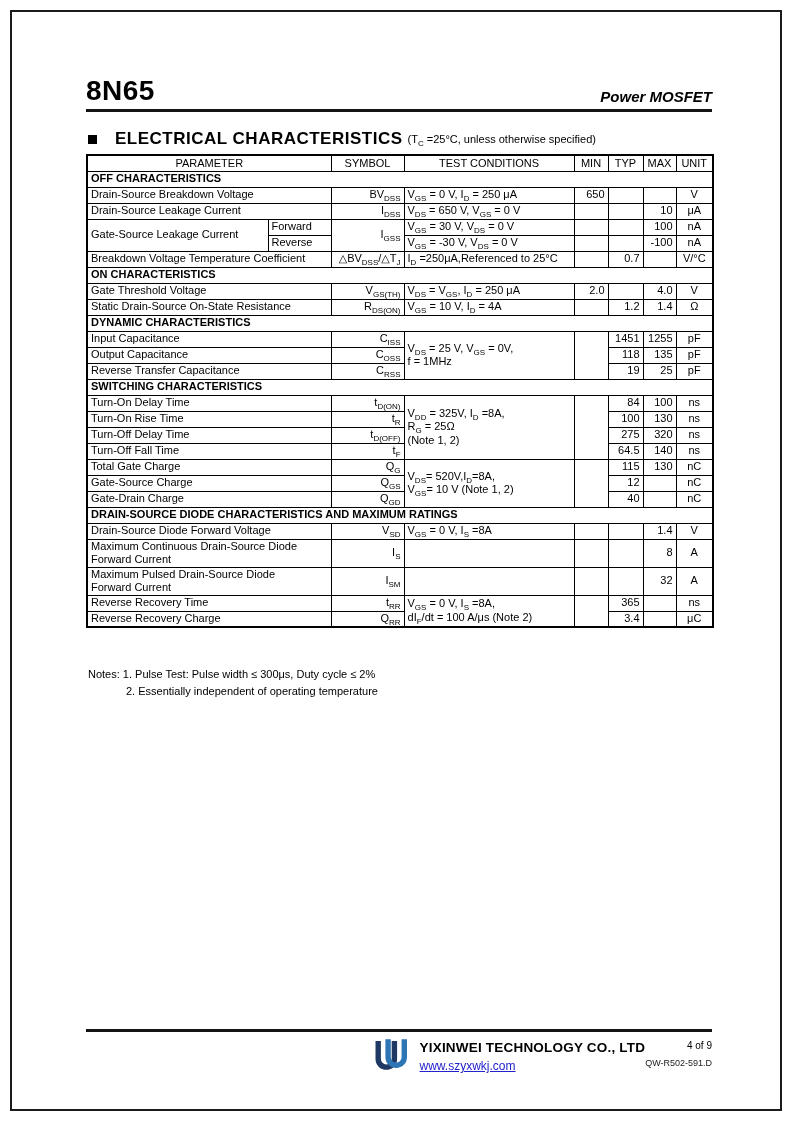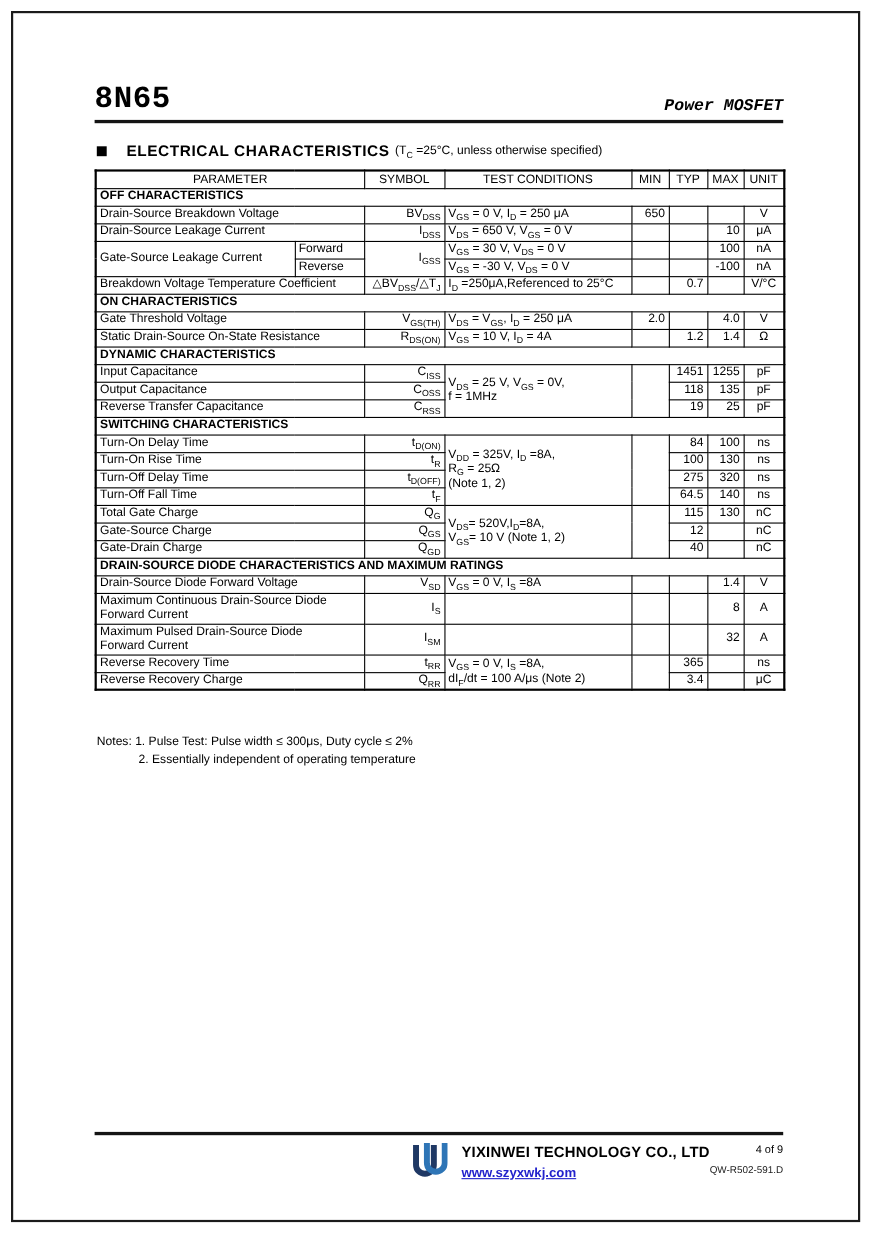--- a/index.html
+++ b/index.html
@@ -11,29 +11,29 @@
   .page-border{
     position:absolute;left:10px;top:10px;width:772px;height:1101px;
     border:2px solid #1b1b1b;box-sizing:border-box;pointer-events:none;
   }
   .content{position:absolute;left:86px;top:0;width:626px;height:1125px;}
 
   
   .doc-header{
     position:absolute;top:76px;left:0;right:0;
     display:flex;justify-content:space-between;align-items:flex-end;
-    border-bottom:3px solid #141414;padding-bottom:3px;font-family:Liberation Mono, monospace;
+    border-bottom:3px solid #141414;padding-bottom:3px;
   }
   .doc-title{font-size:28px;font-weight:bold;line-height:30px;letter-spacing:0.5px;}
   .doc-subtitle{font-size:15px;font-weight:bold;font-style:italic;padding-bottom:1px;}
 
   
   .section-heading{position:absolute;top:129px;left:2px;display:flex;align-items:center;}
   .bullet{width:9px;height:9px;background:#000;margin-right:18px;flex:none;}
-  .heading-title{font-size:14px;font-weight:bold;letter-spacing:0.5px;margin-right:5px;white-space:nowrap;}
+  .heading-title{font-size:17px;font-weight:bold;letter-spacing:0.5px;margin-right:5px;white-space:nowrap;}
   .heading-cond{font-size:11px;white-space:nowrap;}
 
   
   table.chars{
     position:absolute;top:154px;left:0;width:626px;
     border-collapse:collapse;table-layout:fixed;
     font-size:11px;border:2px solid #000;
   }
   table.chars th, table.chars td{
     border:1px solid #000;padding:0 3px;height:16px;line-height:13.5px;
@@ -55,21 +55,21 @@
 
   
   .footer{
     position:absolute;top:1029px;left:0;right:0;
     border-top:3px solid #141414;padding-top:6px;
     display:flex;justify-content:flex-end;align-items:flex-start;
   }
   .footer-left{display:flex;gap:13px;align-items:flex-start;}
   .logo{width:36px;height:42px;flex:none;}
   .company{font-size:13.5px;font-weight:bold;letter-spacing:0.2px;padding-top:2px;}
-  .website{font-size:12px;font-weight:bold;text-decoration:underline;display:inline-block;margin-top:4px;cursor:pointer;}
+  .website{font-size:12px;font-weight:normal;text-decoration:underline;display:inline-block;margin-top:4px;cursor:pointer;}
   .footer-right{text-align:right;padding-top:2px;}
   .pageno{font-size:10px;}
   .doccode{font-size:9px;margin-top:7px;color:#1a1a1a;}
 </style>
 </head>
 <body>
 
 <div class="page-border"></div>
 
 <div class="content">

